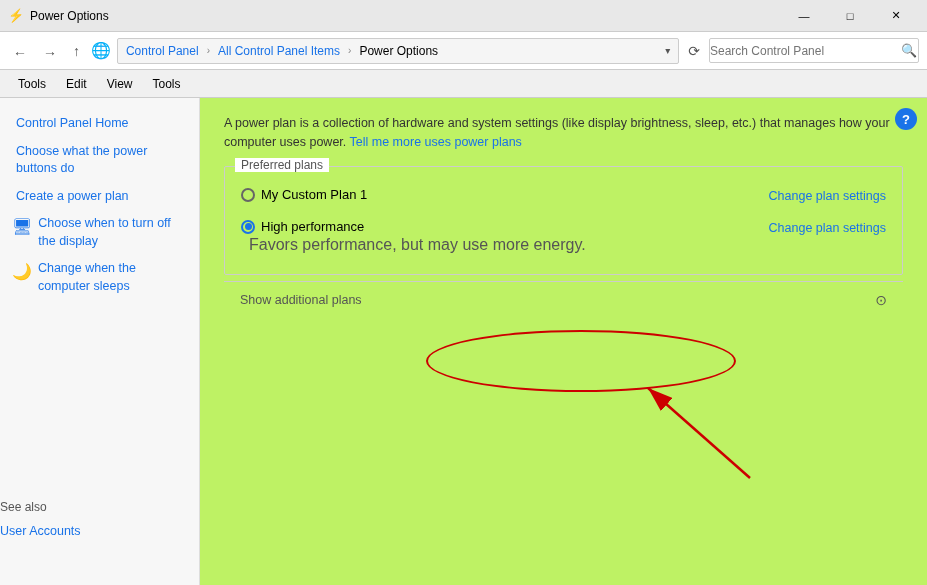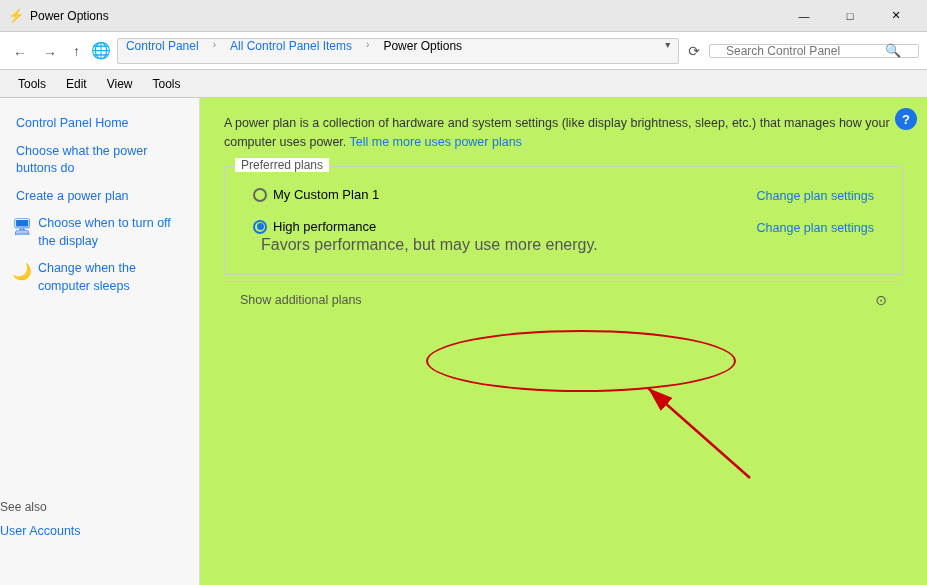--- a/index.html
+++ b/index.html
@@ -36,33 +36,33 @@
       gap: 6px;
     }
     .nav-btn {
       background: none; border: none; cursor: pointer;
       font-size: 14px; color: #555; padding: 3px 5px;
       border-radius: 3px;
     }
     .breadcrumb {
       flex: 1; background: #f5f5f5;
       border: 1px solid #ccc; border-radius: 2px;
-      height: 26px; display: flex; align-items: flex-start;
-      padding: 0 8px; font-size: 12px; gap: 14px;
+      height: 26px; display: flex; align-items: center;
+      padding: 0 8px; font-size: 12px; gap: 8px;
     }
     .breadcrumb-sep { color: #888; font-size: 10px; }
     .breadcrumb-link { color: #1a73e8; cursor: pointer; }
     .breadcrumb-current { color: #000; }
     .breadcrumb-dropdown { margin-left: auto; background: none; border: none; cursor: pointer; color: #555; font-size: 10px; }
     .refresh-btn { background: none; border: none; cursor: pointer; font-size: 14px; color: #555; padding: 3px; }
     .search-box {
       display: flex; align-items: center;
       border: 1px solid #ccc; background: #fff;
-      height: 14px; width: 210px; border-radius: 2px;
-      padding: 0 16px; gap: 4px;
+      height: 25px; width: 210px; border-radius: 2px;
+      padding: 0 0; gap: 4px;
     }
     .search-input {
       border: none; outline: none; font-size: 12px;
       flex: 1; background: transparent; color: #888;
     }
     .search-icon-btn { background: none; border: none; cursor: pointer; color: #555; font-size: 13px; }
 
     
     .menu-bar {
       background: #f0f0f0;
@@ -131,21 +131,21 @@
     }
     .page-desc {
       font-size: 12.5px; color: #333; line-height: 1.5;
       margin-bottom: 4px;
     }
     .page-desc-link { color: #1a73e8; cursor: pointer; }
     .section-group {
       border: 1px solid #ccc;
       border-radius: 2px;
       margin-top: 14px;
-      padding: 12px 28px;
+      padding: 12px 16px;
       position: relative;
     }
     .section-legend {
       position: absolute; top: -9px; left: 10px;
       background: #fff; padding: 0 6px;
       font-size: 12px; color: #555;
     }
     .plan-row {
       display: flex; align-items: flex-start;
       padding: 8px 0; gap: 12px;

